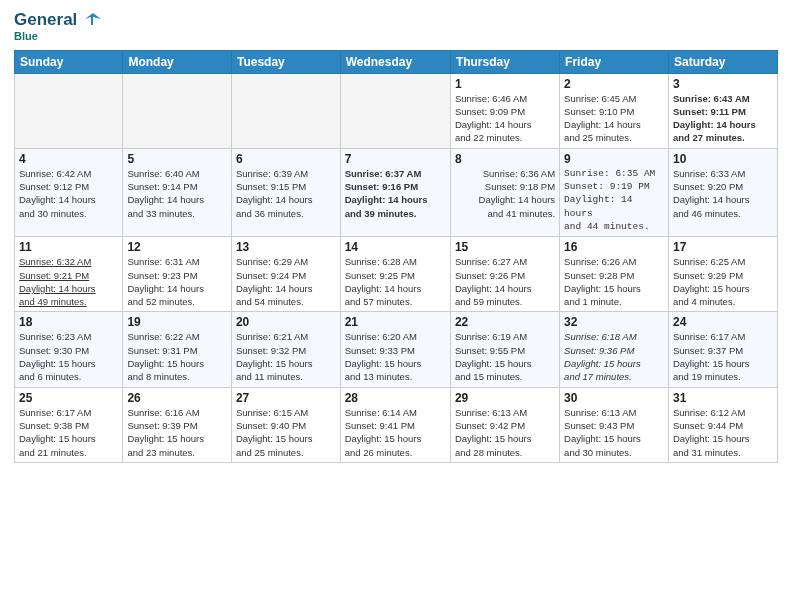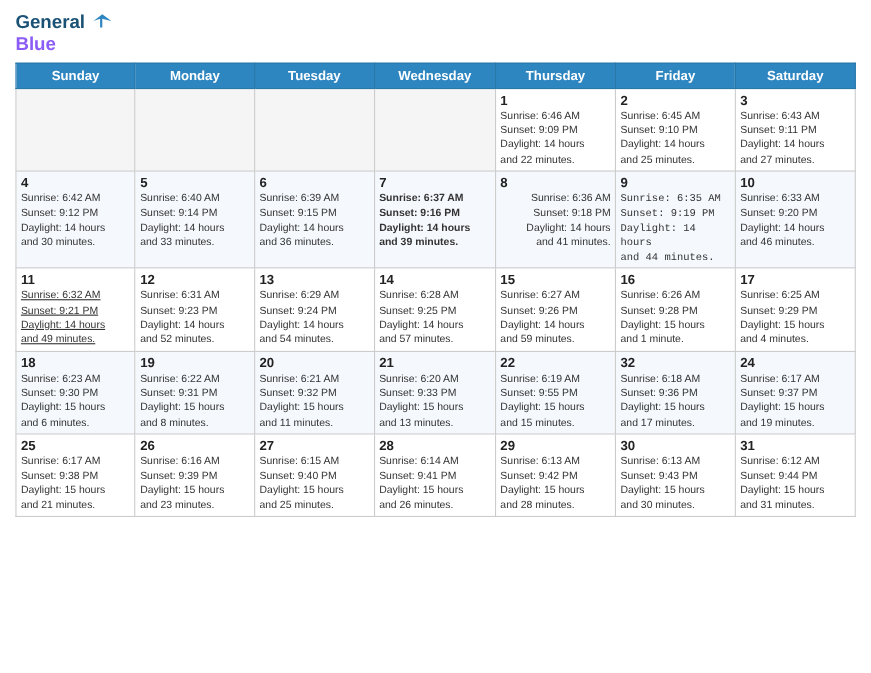--- a/index.html
+++ b/index.html
@@ -42,21 +42,21 @@
       width: 100%;
       border-collapse: collapse;
       border: 1px solid #ccc;
     }
     .calendar th {
       background-color: #2e86c1;
       color: #fff;
       font-size: 12px;
       font-weight: bold;
       padding: 4px 5px;
-      text-align: center;
+      text-align: left;
       border: 1px solid #2878a8;
     }
     .calendar td {
       border: 1px solid #ccc;
       vertical-align: top;
       padding: 3px 4px;
       width: 113px;
       background: #fff;
     }
     .calendar td.empty {
@@ -90,21 +90,21 @@
 <div class="page">
   <div class="header">
     <div class="logo">
   <div style="line-height:1.2">
     <div style="font-size:17px;font-weight:bold;color:#1a5276;display:flex;align-items:center;">
       <span>General</span>
       <svg width="22" height="18" viewBox="0 0 22 18" style="margin-left:2px;">
         <polygon points="14,2 22,8 14,6 14,14 12,14 12,6 6,8" fill="#2e86c1"></polygon>
       </svg>
     </div>
-    <div style="font-size:17px;font-weight:bold;color:#8b5cf6;">Blue</div>
+    <div style="font-size:11px;font-weight:bold;color:#0f766e;">Blue</div>
   </div>
 </div>
     <div class="title-block">
       <div class="month-year"></div>
       <div class="location"></div>
     </div>
   </div>
 
   <table class="calendar">
     <thead>
@@ -133,21 +133,21 @@
           </td>
           <td>
             <span class="day-num">2</span>
             <div class="day-info" style="white-space: pre-line;">Sunrise: 6:45 AM
 Sunset: 9:10 PM
 Daylight: 14 hours
 and 25 minutes.</div>
           </td>
           <td>
             <span class="day-num">3</span>
-            <div class="day-info" style="white-space: pre-line;">Sunrise: 6:43 AM
+            <div class="day-info" style="white-space: pre-line; font-weight: bold;">Sunrise: 6:43 AM
 Sunset: 9:11 PM
 Daylight: 14 hours
 and 27 minutes.</div>
           </td>
         </tr>
         <tr>
           <td>
             <span class="day-num">4</span>
             <div class="day-info" style="white-space: pre-line;">Sunrise: 6:42 AM
 Sunset: 9:12 PM
@@ -279,21 +279,21 @@
           </td>
           <td>
             <span class="day-num">22</span>
             <div class="day-info" style="white-space: pre-line;">Sunrise: 6:19 AM
 Sunset: 9:55 PM
 Daylight: 15 hours
 and 15 minutes.</div>
           </td>
           <td>
             <span class="day-num">32</span>
-            <div class="day-info" style="white-space: pre-line;">Sunrise: 6:18 AM
+            <div class="day-info" style="white-space: pre-line; font-style: italic;">Sunrise: 6:18 AM
 Sunset: 9:36 PM
 Daylight: 15 hours
 and 17 minutes.</div>
           </td>
           <td>
             <span class="day-num">24</span>
             <div class="day-info" style="white-space: pre-line;">Sunrise: 6:17 AM
 Sunset: 9:37 PM
 Daylight: 15 hours
 and 19 minutes.</div>

